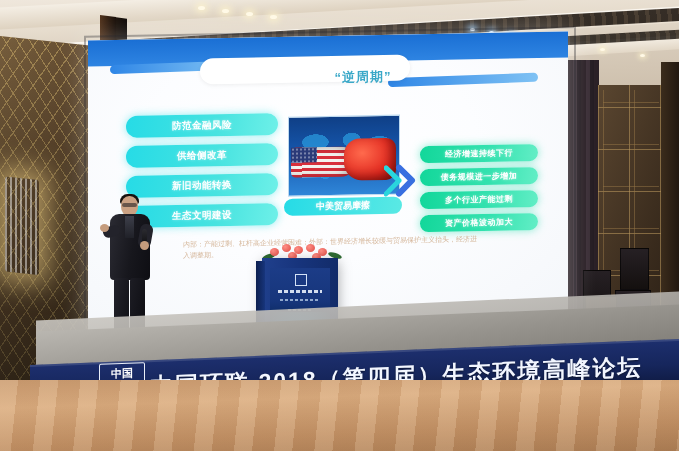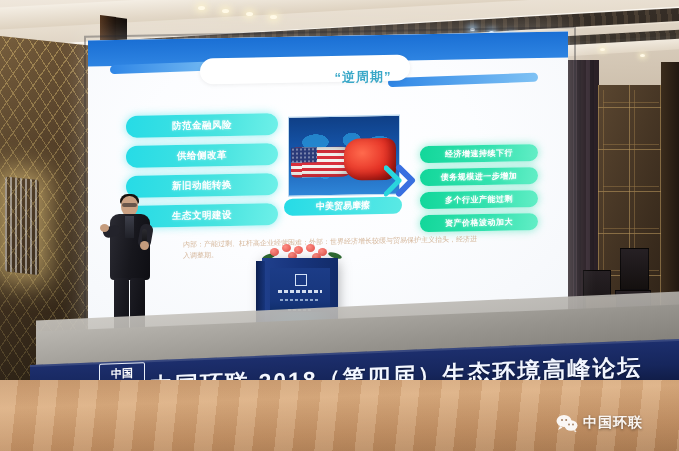--- a/index.html
+++ b/index.html
@@ -350,27 +350,14 @@
   <div class="banner-logo">
     <div class="bl-box bl-1">中国</div>
     <div class="bl-box bl-2">环联</div>
   </div>
   <div class="banner-text">中国环联 2018（第四届）生态环境高峰论坛</div>
 
   <div class="floor">
     <div class="floor-sheen"></div>
   </div>
 
-  <div class="wm">
-    <svg width="22" height="18" viewBox="0 0 22 18">
-      <ellipse cx="8" cy="7" rx="7.5" ry="6" fill="#ffffff"></ellipse>
-      <path d="M4 12 L2 16 L6.5 13.5 Z" fill="#ffffff"></path>
-      <ellipse cx="15" cy="11.5" rx="6.5" ry="5.2" fill="#ffffff"></ellipse>
-      <path d="M19 16 L21 18.5 L17.5 17 Z" fill="#ffffff"></path>
-      <circle cx="6" cy="6" r="1" fill="#9c7a5c"></circle>
-      <circle cx="10.2" cy="6" r="1" fill="#9c7a5c"></circle>
-      <circle cx="13" cy="10.5" r="0.9" fill="#9c7a5c"></circle>
-      <circle cx="17" cy="10.5" r="0.9" fill="#9c7a5c"></circle>
-    </svg>
-    <span class="wm-text">中国环联</span>
-  </div>
 
 </div>
 
 </body></html>

